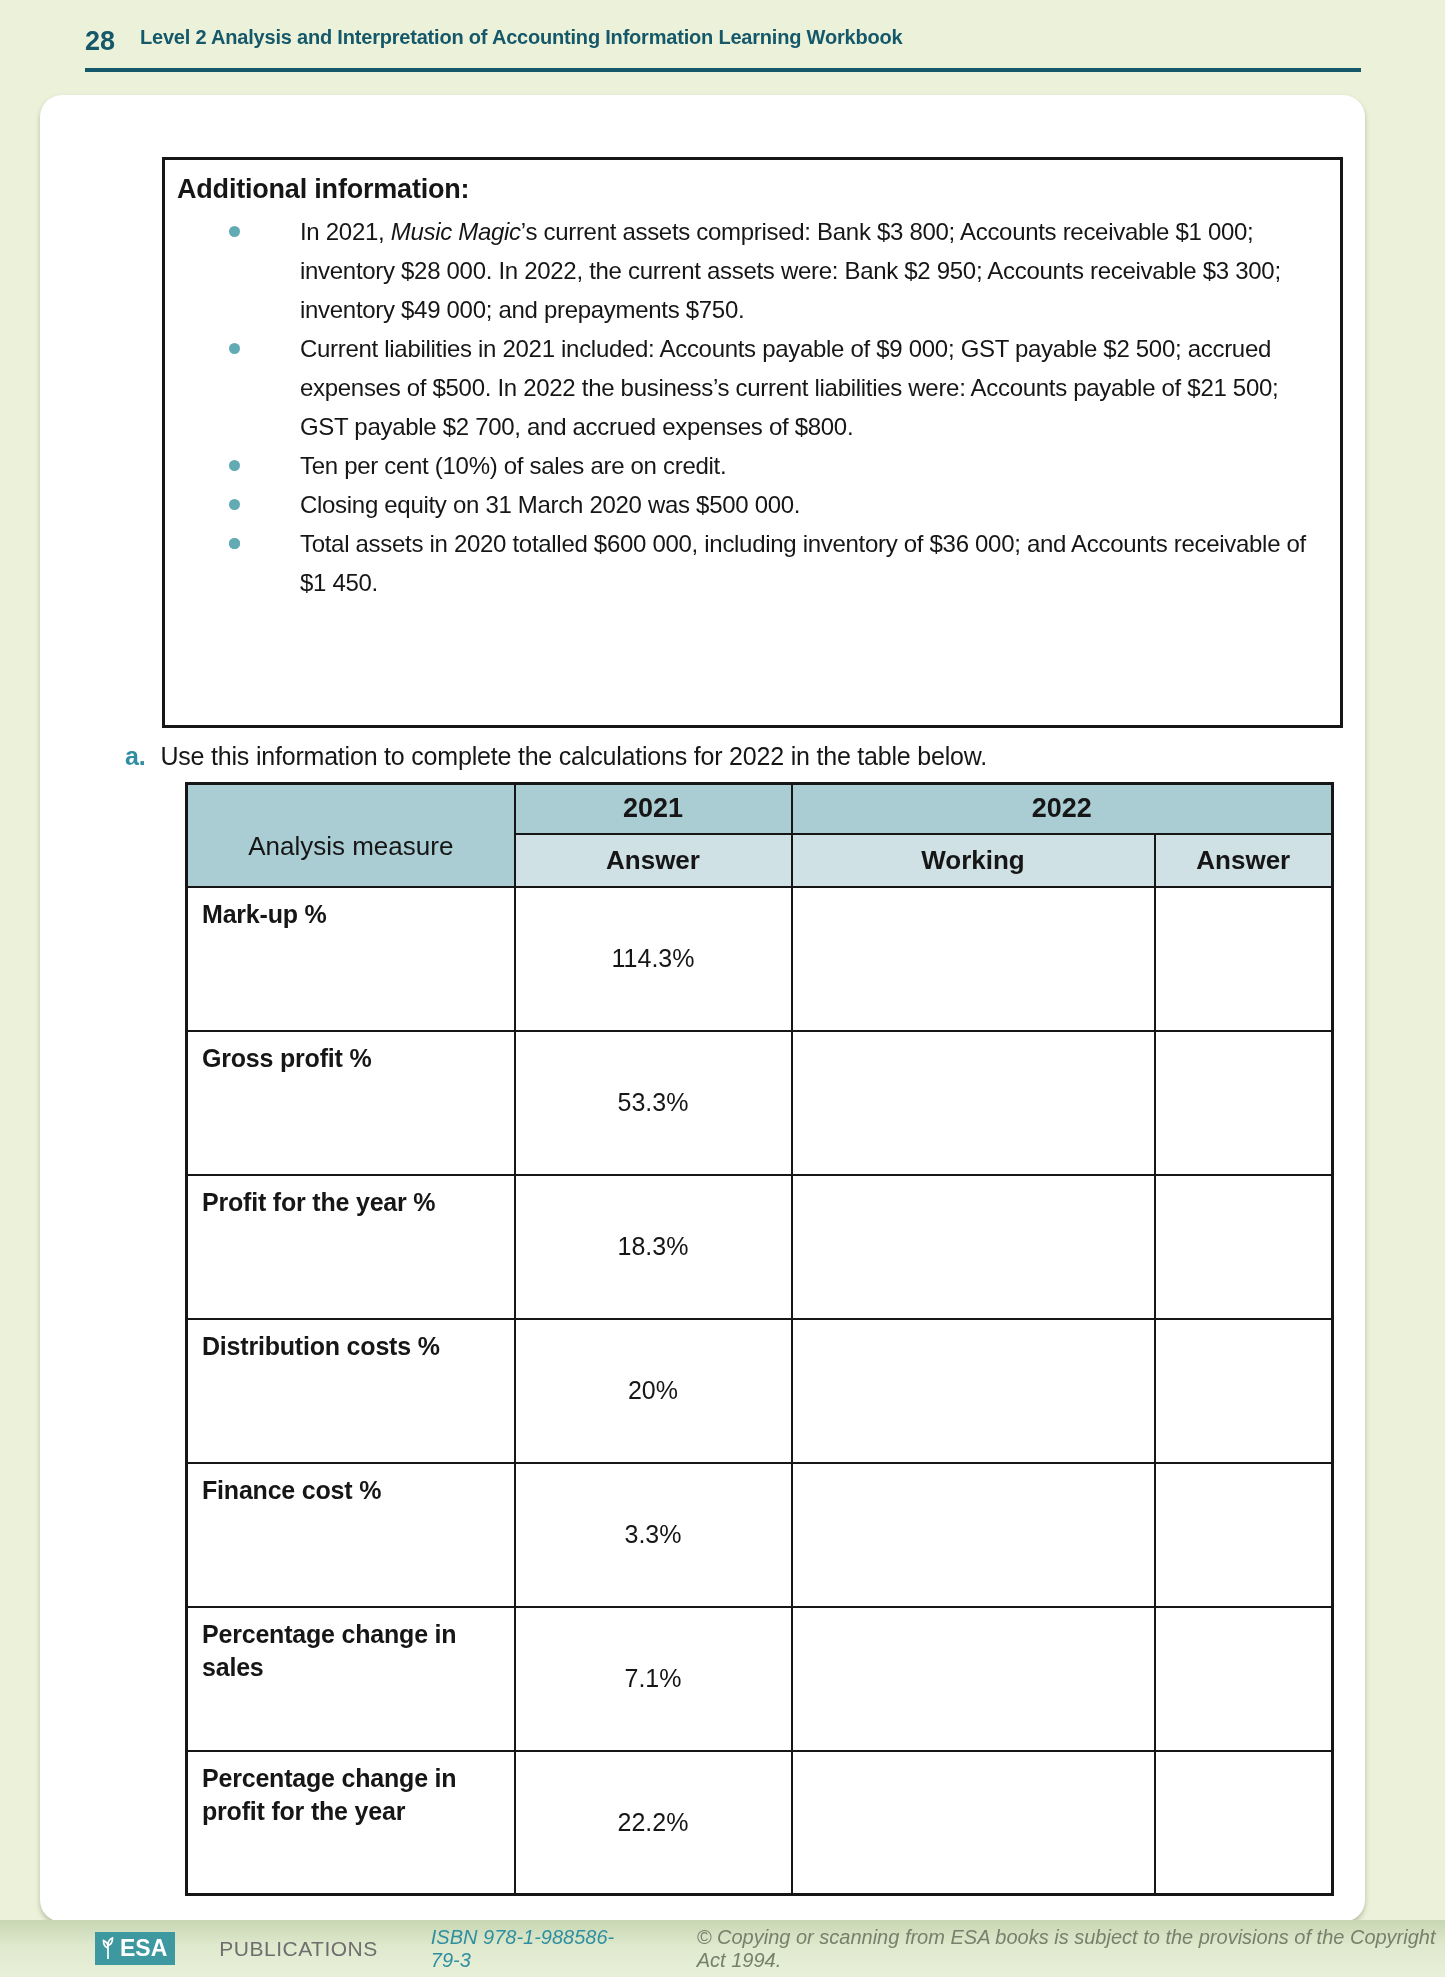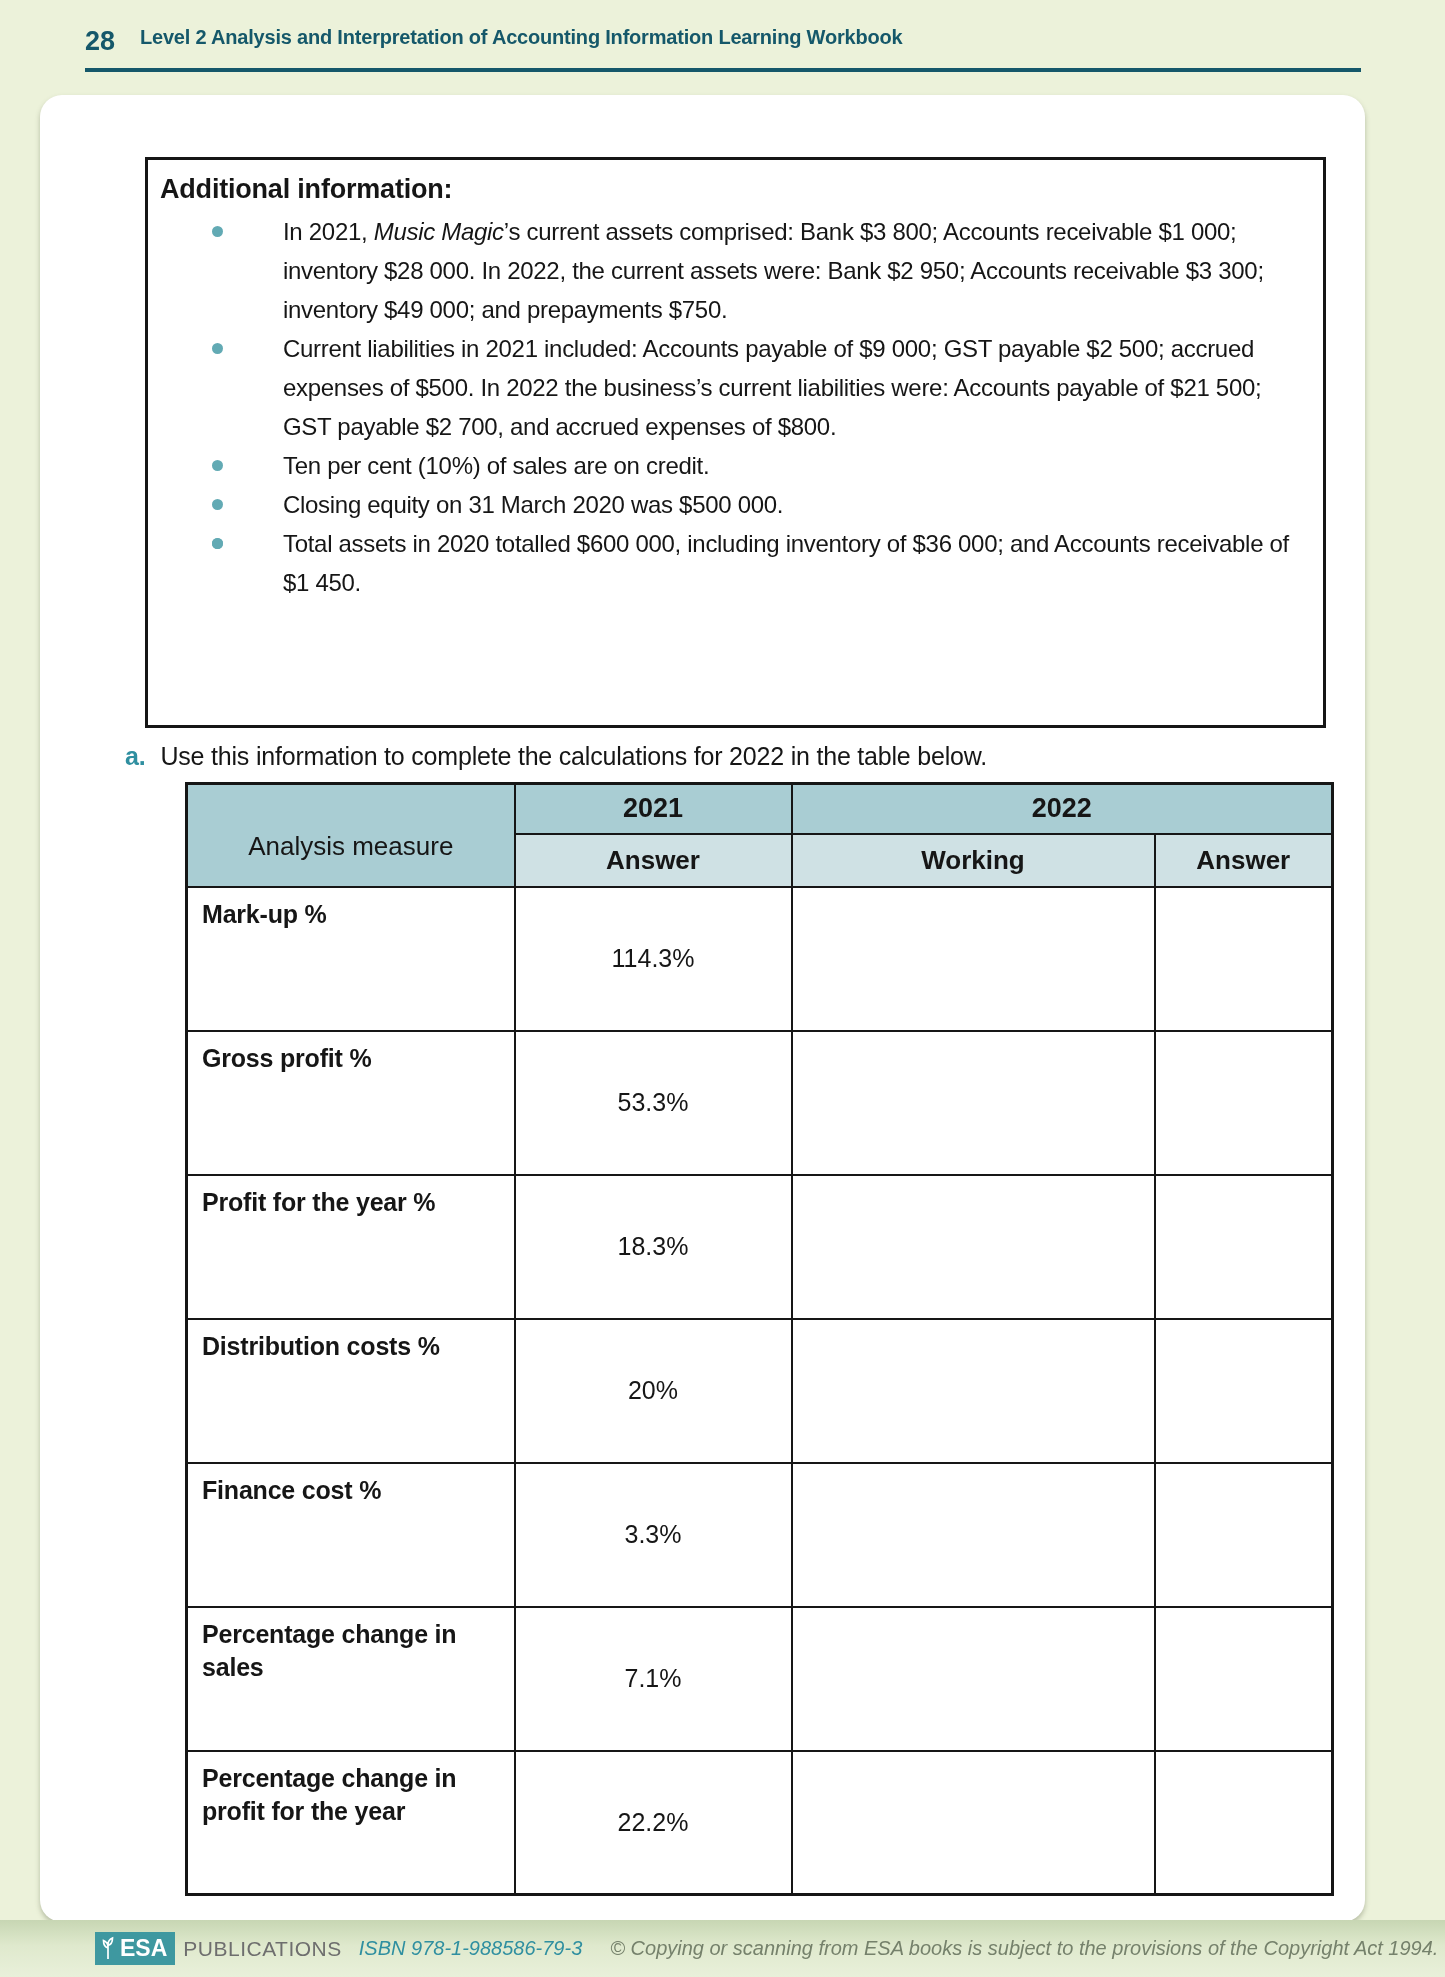--- a/index.html
+++ b/index.html
@@ -32,21 +32,21 @@
 
   
   .card {
     position:absolute; left:40px; top:95px; width:1325px; height:1827px;
     background:#ffffff; border-radius:22px;
     box-shadow:0 3px 5px rgba(80,90,60,0.35);
   }
 
   
   .info-box {
-    position:absolute; left:105px; top:62px; width:1181px; height:571px;
+    position:absolute; left:122px; top:62px; width:1181px; height:571px;
     border:3px solid var(--ink, #161616);
     background:#ffffff;
     padding:8px 26px 8px 12px;
     overflow:hidden;
   }
   .info-heading { font-size:27px; font-weight:bold; line-height:42px; letter-spacing:-0.2px; }
   .bullets { list-style:none; margin-top:2px; }
   .bullet {
     position:relative; padding-left:123px;
     font-size:24px; line-height:39px; letter-spacing:-0.3px;
@@ -92,21 +92,21 @@
     vertical-align:top; text-align:left; padding:10px 14px;
     font-weight:bold; font-size:25px; line-height:33px; letter-spacing:-0.2px;
   }
   .answer { text-align:center; vertical-align:middle; font-size:25px; }
   .working { background:#ffffff; }
 
   
   .footer {
     position:absolute; left:0; top:1920px; width:1445px; height:57px;
     background:linear-gradient(to bottom, #c7d6b3 0%, #dfe9cd 45%, var(--footer-bg, #e9f0da) 100%);
-    display:flex; align-items:center; padding-left:95px;
+    display:flex; align-items:center; padding-left:95px;gap:36px;
   }
   .logo {
     display:inline-flex; align-items:center; gap:5px;
     background:var(--logo-bg, #3e98a0); color:#ffffff;
     font-weight:bold; font-size:23px; line-height:23px;
     padding:4px 8px 5px 6px;
   }
   .tree-icon { display:inline-block; }
   .publisher { font-size:21px; color:var(--publisher-gray, #6e6e6e); letter-spacing:0.5px; margin-left:8px; }
   .isbn { font-size:20px; font-style:italic; color:var(--teal-accent, #2f8fa0); margin-left:17px; }

